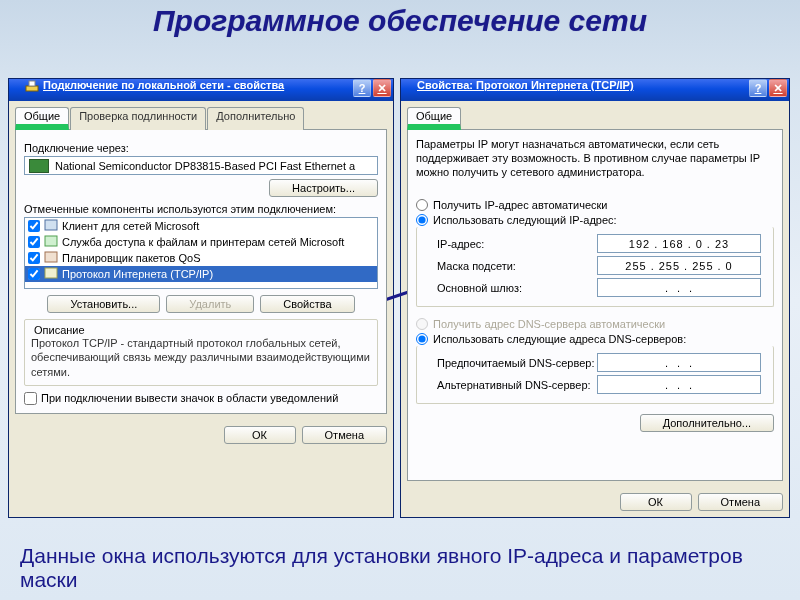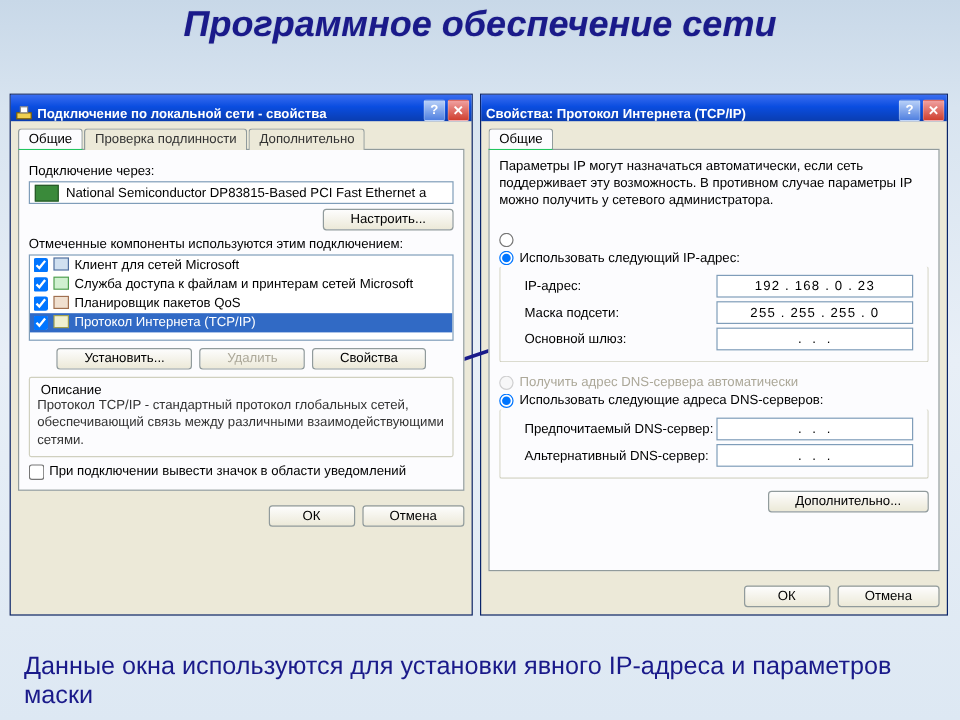--- a/index.html
+++ b/index.html
@@ -36,24 +36,25 @@
     background: #ece9d8;
     border: 1px solid #0a246a;
     font-size: 11px;
     color: #000;
   }
   .dialog.left { width: 386px; }
   .dialog.right { width: 390px; }
   .titlebar {
     height: 22px;
     background: linear-gradient(180deg, #3a6df0 0%, #0a4de0 45%, #0a3db0 100%);
-    display: flex; align-items: flex-end;
-    padding: 0 2px 0 4px;
+    display: flex; align-items: flex-start;
+    padding: 0 2px 0 16px;
     color: #fff;
     font-weight: bold;
+    text-decoration: underline;
   }
   .titlebar .ticon { width: 14px; height: 14px; margin-right: 4px; display:inline-block;}
   .titlebar .ttext { flex: 1; font-size: 11px; }
   .tbtn {
     width: 18px; height: 18px;
     margin-left: 2px;
     background: linear-gradient(180deg,#f0a0a0,#d04030);
     border: 1px solid #fff3;
     color:#fff; font-weight:bold;
     display:flex;align-items:center;justify-content:center;
@@ -65,21 +66,21 @@
   .tabs { display:flex; margin-bottom:-1px; position:relative; z-index:2;}
   .tab {
     background:#ece9d8;
     border:1px solid #919b9c;
     border-bottom:none;
     padding:2px 8px;
     border-radius:3px 3px 0 0;
     margin-right:1px;
     font-size:11px;
   }
-  .tab.active { background:#fcfcfe; border-bottom:1px solid #22c55e;text-align:right; }
+  .tab.active { background:#fcfcfe; border-bottom:6px solid #22c55e;text-align:right; }
   .tab.inactive { background:#ece9d8; color:#333;text-align:right;}
   .tabpanel {
     border:1px solid #919b9c;
     background:#fcfcfe;
     padding:8px;
     position:relative; z-index:1;
   }
   .lbl { font-size:11px; margin:4px 0 2px 0; }
   .field {
     background:#fff; border:1px solid #7f9db9;
@@ -238,20 +239,21 @@
   </div>
   <div class="dlg-body">
     <div class="tabs">
       <div class="tab active">Общие</div>
     </div>
     <div class="tabpanel" style="min-height:352px;">
       <div class="intro">Параметры IP могут назначаться автоматически, если сеть поддерживает эту возможность. В противном случае параметры IP можно получить у сетевого администратора.</div>
 
       <div class="radio-row">
         <input type="radio" name="ipmode" style="">
+        <span>Получить IP-адрес автоматически</span>
       </div>
       <div class="radio-row">
         <input type="radio" name="ipmode" checked="" style="">
         <span>Использовать следующий IP-адрес:</span>
       </div>
       <div class="fieldset" style="border-top:none;margin-top:-2px;">
       <div class="ipgrid">
         <div class="iprow">
           <div class="k">IP-адрес:</div>
           <div class="ipfield">

